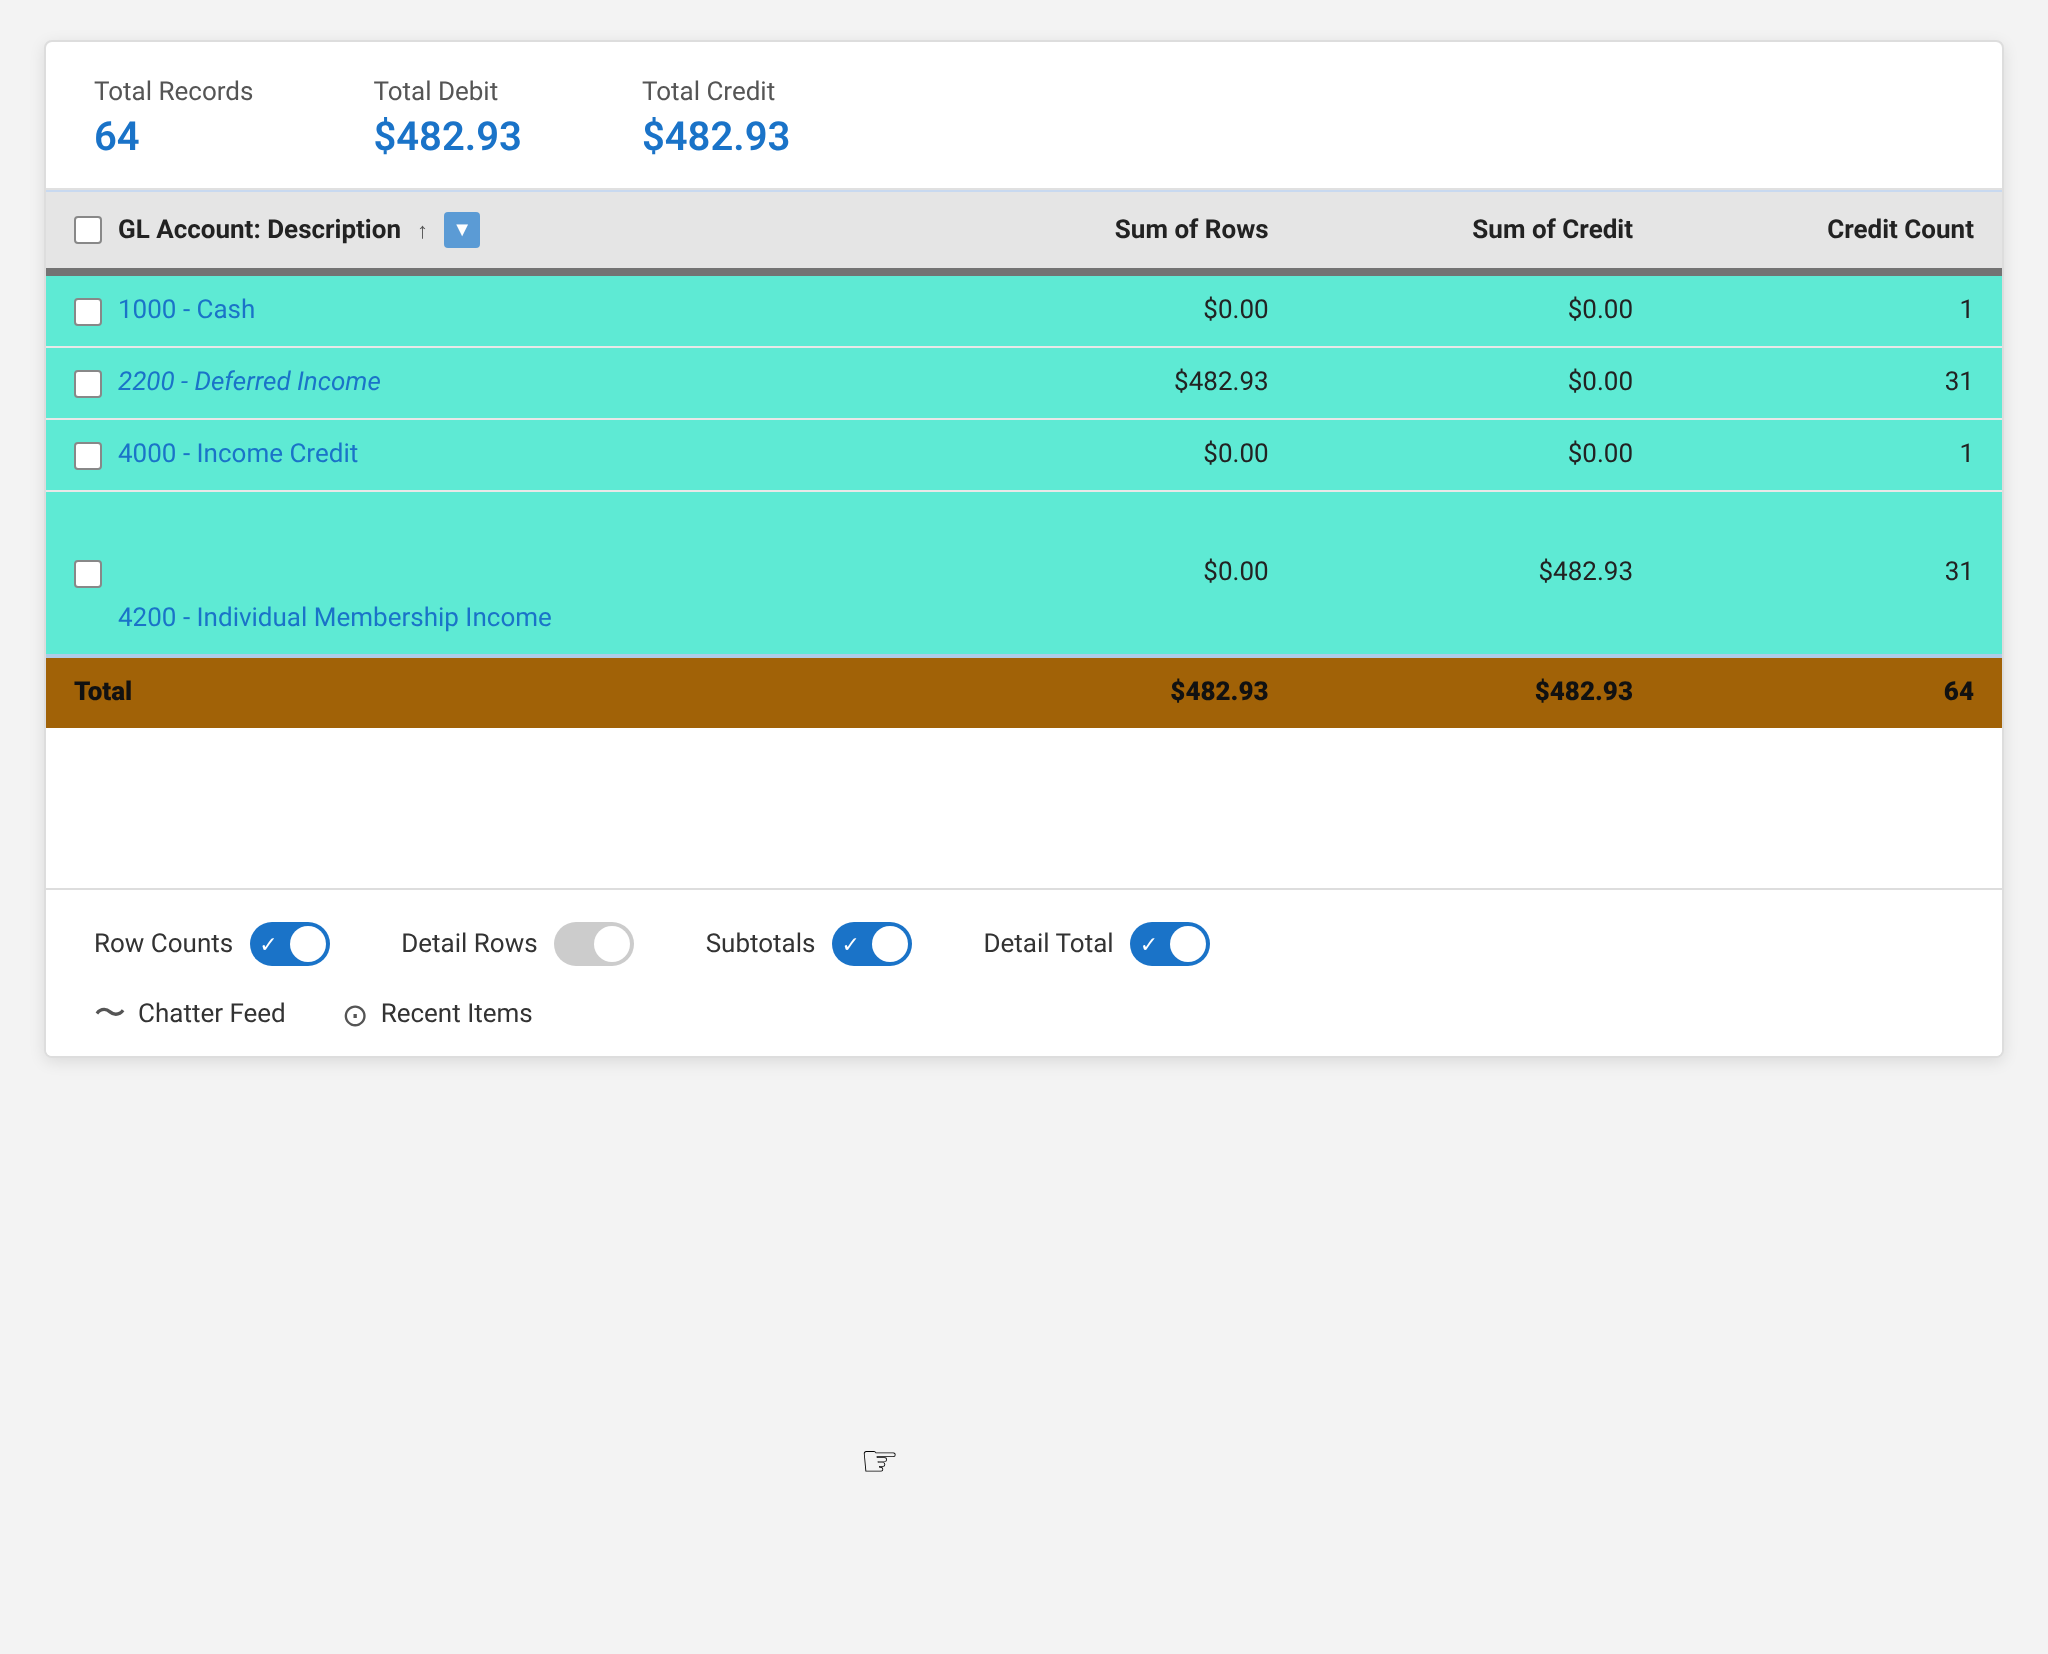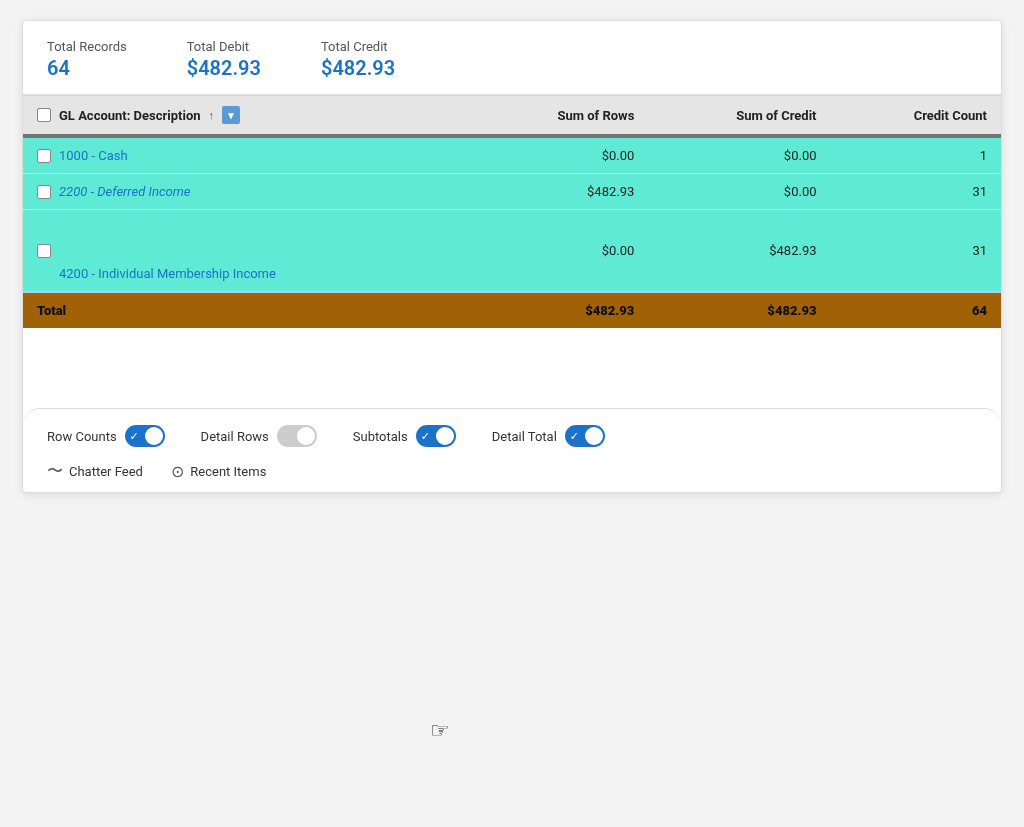--- a/index.html
+++ b/index.html
@@ -155,21 +155,20 @@
     }
     tfoot td.num-col {
       text-align: right;
     }
     
     .bottom-toolbar {
       border-top: 1px solid #ddd;
       padding: 16px 24px 10px 24px;
       background: #fff;
       margin-top: 60px;
-      border-radius: 17px;
     }
     .toggles-row {
       display: flex;
       align-items: center;
       gap: 36px;
       margin-bottom: 14px;
     }
     .toggle-group {
       display: flex;
       align-items: center;
@@ -309,20 +308,31 @@
               </div>
             </td>
             <td class="num-col">$482.93</td>
             <td class="num-col">$0.00</td>
             <td class="num-col">31</td>
           </tr>
           <tr>
             <td>
               <div class="link-col" style="display:flex;align-items:center;gap:8px;">
                 <span class="row-checkbox"></span>
+                <span style="color:#1a73c8;cursor:pointer;">4000 - Income Credit</span>
+              </div>
+            </td>
+            <td class="num-col">$0.00</td>
+            <td class="num-col">$0.00</td>
+            <td class="num-col">1</td>
+          </tr>
+          <tr>
+            <td>
+              <div class="link-col" style="display:flex;align-items:center;gap:8px;">
+                <span class="row-checkbox"></span>
                 <span style="color:#1a73c8;cursor:pointer;margin-top:46px;">4200 - Individual Membership Income</span>
               </div>
             </td>
             <td class="num-col">$0.00</td>
             <td class="num-col">$482.93</td>
             <td class="num-col">31</td>
           </tr>
         </tbody>
       <tfoot>
         <tr>

